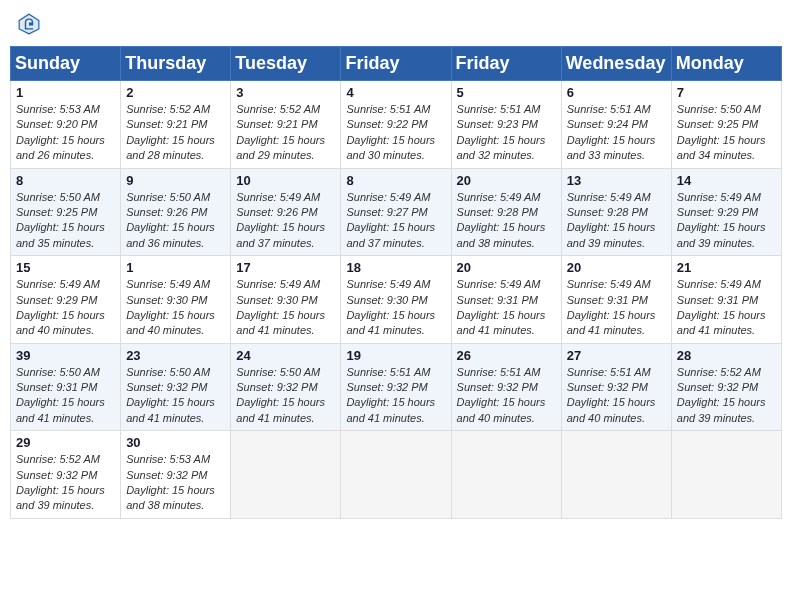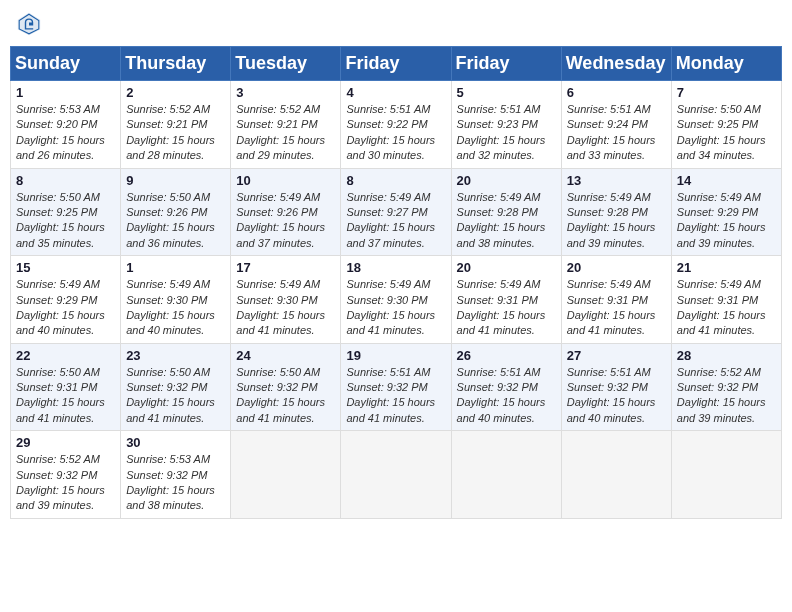--- a/index.html
+++ b/index.html
@@ -254,21 +254,21 @@
         </td>
         <td>
           <span class="day-num">21</span>
         <div class="day-detail">
           Sunrise: 5:49 AM<br>Sunset: 9:31 PM<br>Daylight: 15 hours and 41 minutes.
         </div>
         </td>
       </tr>
       <tr class="row-shaded">
         <td>
-          <span class="day-num">22</span>
+          <span class="day-num">39</span>
         <div class="day-detail">
           Sunrise: 5:50 AM<br>Sunset: 9:31 PM<br>Daylight: 15 hours and 41 minutes.
         </div>
         </td>
         <td>
           <span class="day-num">23</span>
         <div class="day-detail">
           Sunrise: 5:50 AM<br>Sunset: 9:32 PM<br>Daylight: 15 hours and 41 minutes.
         </div>
         </td>

